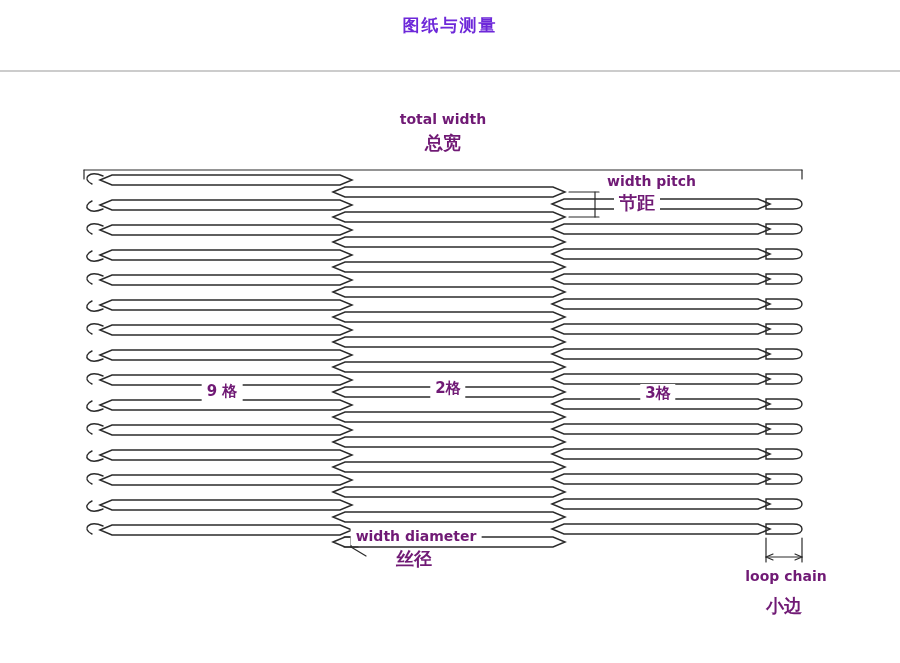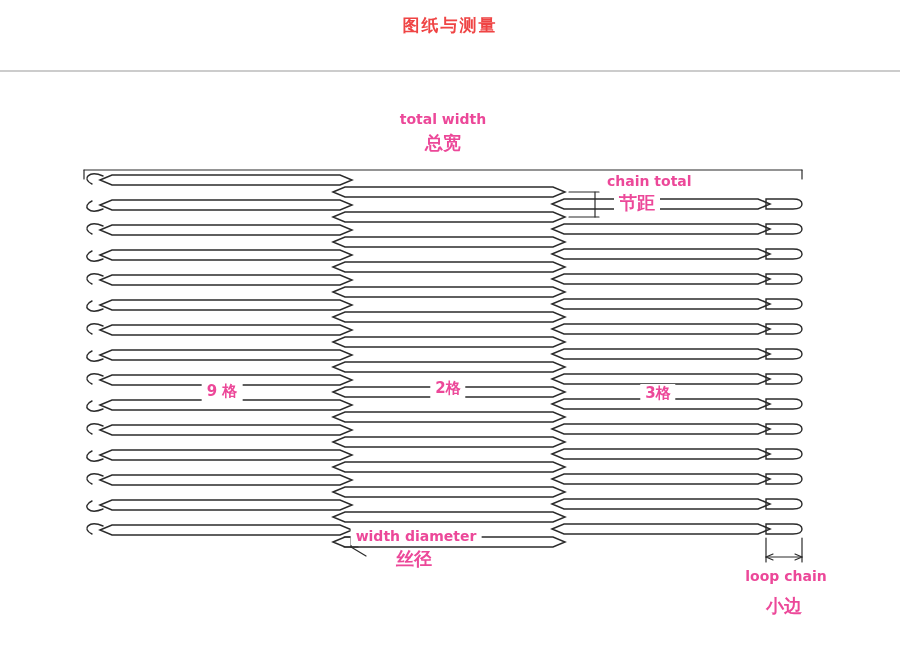--- a/index.html
+++ b/index.html
@@ -3,32 +3,32 @@
 <meta charset="utf-8">
 <style>
   * { margin:0; padding:0; box-sizing:border-box; }
   html,body { width:900px; height:663px; background:#ffffff;
     font-family:"DejaVu Sans","Liberation Sans",sans-serif; overflow:hidden; }
   .page { position:relative; width:900px; height:663px; background:#ffffff; }
   .title { position:absolute; left:0; right:0; top:14px; text-align:center;
     font-size:17px; font-weight:bold; letter-spacing:2px; }
   .divider { position:absolute; left:0; right:0; top:70px; border-top:2px solid #cccccc; }
   .mesh-svg { position:absolute; left:0; top:0; }
-  .lbl { position:absolute; font-weight:bold; color:#ec4899; background:#ffffff;
+  .lbl { position:absolute; font-weight:bold; color:#701a75; background:#ffffff;
     line-height:1.15; padding:1px 5px; white-space:nowrap; }
   .lbl.en { font-size:14px; }
   .lbl.zh { font-size:18px;text-align:right; }
   .center { transform:translateX(-50%); }
 </style>
 </head>
 <body>
 
 <div class="page">
 
-  <div class="title" style="color: #ef4444;">图纸与测量</div>
+  <div class="title" style="color: #6d28d9;">图纸与测量</div>
   <div class="divider" style="border-top-color: rgb(204, 204, 204);"></div>
 
   <svg id="mesh-svg" class="mesh-svg" width="900" height="663" viewBox="0 0 900 663">
       <path d="M 100,180 L 112,175 H 340 L 352,180 L 340,185 H 112 Z" fill="none" stroke="#2b2b2b" stroke-width="1.5" stroke-linecap="round"></path>
       <path d="M 103,176 C 89,170 81,179 92,184" fill="none" stroke="#2b2b2b" stroke-width="1.4" stroke-linecap="round"></path>
       <path d="M 333,192 L 345,187 H 553 L 565,192 L 553,197 H 345 Z" fill="none" stroke="#2b2b2b" stroke-width="1.5" stroke-linecap="round"></path>
       <path d="M 552,204 L 564,199 H 758 L 770,204 L 758,209 H 564 Z" fill="none" stroke="#2b2b2b" stroke-width="1.5" stroke-linecap="round"></path>
       <path d="M 766,199 H 793 Q 802,199 802,204 Q 802,209 793,209 H 766 Z" fill="none" stroke="#2b2b2b" stroke-width="1.4" stroke-linecap="round"></path>
       <path d="M 100,205 L 112,200 H 340 L 352,205 L 340,210 H 112 Z" fill="none" stroke="#2b2b2b" stroke-width="1.5" stroke-linecap="round"></path>
       <path d="M 103,209 C 89,215 81,206 92,201" fill="none" stroke="#2b2b2b" stroke-width="1.4" stroke-linecap="round"></path>
@@ -111,21 +111,21 @@
       <path d="M 766,538 V 562" fill="none" stroke="#2b2b2b" stroke-width="1.2" stroke-linecap="round"></path>
       <path d="M 802,538 V 562" fill="none" stroke="#2b2b2b" stroke-width="1.2" stroke-linecap="round"></path>
       <path d="M 766,557 H 802" fill="none" stroke="#2b2b2b" stroke-width="1.2" stroke-linecap="round"></path>
       <path d="M 766,557 l 7,-3 m -7,3 l 7,3" fill="none" stroke="#2b2b2b" stroke-width="1.2" stroke-linecap="round"></path>
       <path d="M 802,557 l -7,-3 m 7,3 l -7,3" fill="none" stroke="#2b2b2b" stroke-width="1.2" stroke-linecap="round"></path>
     </svg>
 
   <div class="lbl en center" style="left:443px; top:110px">total width</div>
   <div class="lbl zh center" style="left:443px; top:132px">总宽</div>
 
-  <div class="lbl en" style="left:602px; top:172px">chain total</div>
+  <div class="lbl en" style="left:602px; top:172px">width pitch</div>
   <div class="lbl zh" style="left:614px; top:192px">节距</div>
 
   <div class="lbl en center" style="left:222px; top:382px; font-size:15px">9 格</div>
   <div class="lbl en center" style="left:448px; top:379px; font-size:15px">2格</div>
   <div class="lbl en center" style="left:658px; top:384px; font-size:15px">3格</div>
 
   <div class="lbl en center" style="left:416px; top:527px">width diameter</div>
   <div class="lbl zh center" style="left:414px; top:548px">丝径</div>
 
   <div class="lbl en center" style="left:786px; top:567px">loop chain</div>

